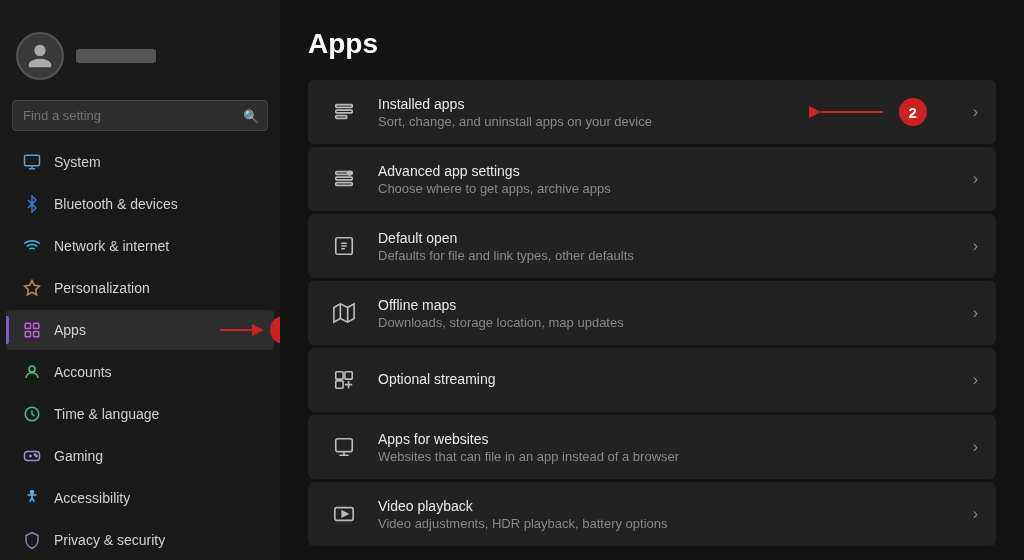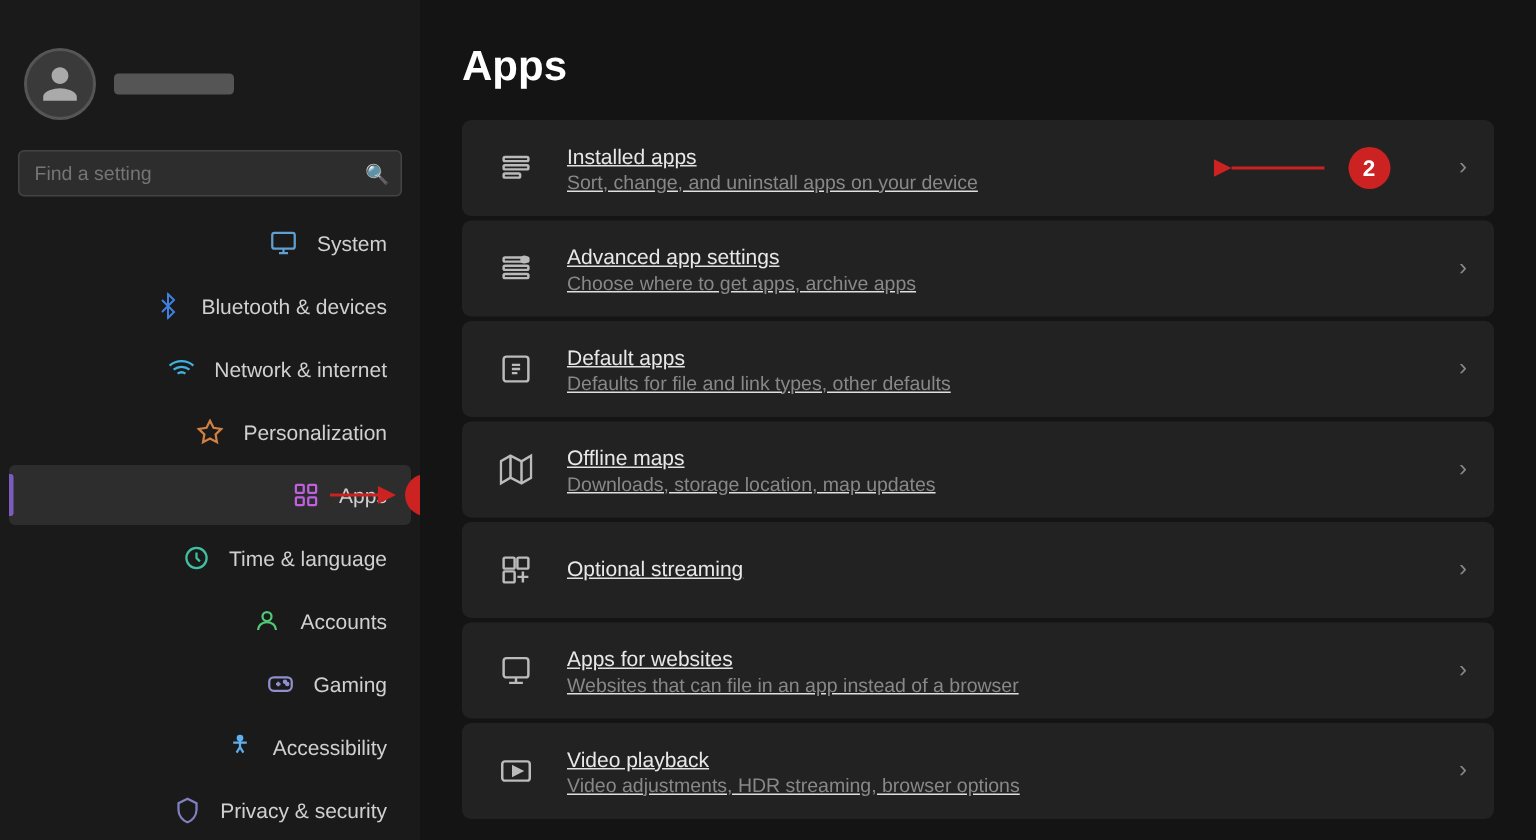--- a/index.html
+++ b/index.html
@@ -85,21 +85,20 @@
       display: flex;
       align-items: center;
       padding: 10px 16px;
       gap: 12px;
       cursor: pointer;
       border-radius: 4px;
       margin: 1px 6px;
       font-size: 14px;
       color: #d0d0d0;
       position: relative;
-      justify-content: flex-end;
     }
 
     .nav-item.active {
       background: #2d2d2d;
     }
 
     .nav-item.active::before {
       content: '';
       position: absolute;
       left: 0;
@@ -158,21 +157,20 @@
       height: 36px;
       display: flex;
       align-items: center;
       justify-content: center;
       color: #ccc;
       flex-shrink: 0;
     }
 
     .settings-item-text {
       flex: 1;
-      text-decoration: underline;
     }
 
     .settings-item-title {
       font-size: 14px;
       font-weight: 500;
       color: #e8e8e8;
       margin-bottom: 2px;
     }
 
     .settings-item-subtitle {
@@ -278,38 +276,38 @@
         </defs>
         <line x1="0" y1="10" x2="38" y2="10" stroke="#cc2222" stroke-width="2" marker-end="url(#ah1)"></line>
       </svg>
       <div style="width:28px;height:28px;background:#cc2222;border-radius:50%;color:white;font-size:15px;font-weight:bold;display:flex;align-items:center;justify-content:center;">1</div>
     </div>
   </div>
 
   <div class="nav-item-wrapper">
     <div class="nav-item">
       <div class="nav-icon">
+        <svg width="18" height="18" viewBox="0 0 24 24" fill="none" stroke="#50c878" stroke-width="2">
+            <circle cx="12" cy="8" r="4"></circle>
+            <path d="M4 20c0-4 3.6-7 8-7s8 3 8 7"></path>
+          </svg>
+      </div>
+      <span>Accounts</span>
+    </div>
+  </div>
+
+  <div class="nav-item-wrapper">
+    <div class="nav-item">
+      <div class="nav-icon">
         <svg width="18" height="18" viewBox="0 0 24 24" fill="none" stroke="#40c0a0" stroke-width="2">
             <circle cx="12" cy="12" r="9"></circle>
             <polyline points="12 7 12 12 15 15"></polyline>
           </svg>
       </div>
       <span>Time &amp; language</span>
-    </div>
-  </div>
-
-  <div class="nav-item-wrapper">
-    <div class="nav-item">
-      <div class="nav-icon">
-        <svg width="18" height="18" viewBox="0 0 24 24" fill="none" stroke="#50c878" stroke-width="2">
-            <circle cx="12" cy="8" r="4"></circle>
-            <path d="M4 20c0-4 3.6-7 8-7s8 3 8 7"></path>
-          </svg>
-      </div>
-      <span>Accounts</span>
     </div>
   </div>
 
   <div class="nav-item-wrapper">
     <div class="nav-item">
       <div class="nav-icon">
         <svg width="18" height="18" viewBox="0 0 24 24" fill="none" stroke="#9090d0" stroke-width="2">
             <rect x="2" y="6" width="20" height="12" rx="4"></rect>
             <line x1="8" y1="12" x2="12" y2="12"></line>
             <line x1="10" y1="10" x2="10" y2="14"></line>
@@ -402,21 +400,21 @@
     </div>
 
     <div class="settings-item">
       <div class="settings-item-icon">
         <svg width="22" height="22" viewBox="0 0 24 24" fill="none" stroke="#bbb" stroke-width="1.8">
             <rect x="3" y="3" width="18" height="18" rx="2"></rect>
             <path d="M9 9h6M9 12h6M9 15h4"></path>
           </svg>
       </div>
       <div class="settings-item-text">
-        <div class="settings-item-title">Default apps</div>
+        <div class="settings-item-title">Default open</div>
         <div class="settings-item-subtitle">Defaults for file and link types, other defaults</div>
       </div>
       <div class="settings-item-chevron">›</div>
     </div>
 
     <div class="settings-item">
       <div class="settings-item-icon">
         <svg width="22" height="22" viewBox="0 0 24 24" fill="none" stroke="#bbb" stroke-width="1.8">
             <polygon points="1 6 1 22 8 18 16 22 23 18 23 2 16 6 8 2 1 6"></polygon>
             <line x1="8" y1="2" x2="8" y2="18"></line>
@@ -461,19 +459,19 @@
 
     <div class="settings-item">
       <div class="settings-item-icon">
         <svg width="22" height="22" viewBox="0 0 24 24" fill="none" stroke="#bbb" stroke-width="1.8">
             <rect x="2" y="5" width="20" height="14" rx="2"></rect>
             <polygon points="10 9 16 12 10 15" fill="#bbb"></polygon>
           </svg>
       </div>
       <div class="settings-item-text">
         <div class="settings-item-title">Video playback</div>
-        <div class="settings-item-subtitle">Video adjustments, HDR streaming, browser options</div>
+        <div class="settings-item-subtitle">Video adjustments, HDR playback, battery options</div>
       </div>
       <div class="settings-item-chevron">›</div>
     </div>
 
   </div>
 </div>
 
 </body></html>

